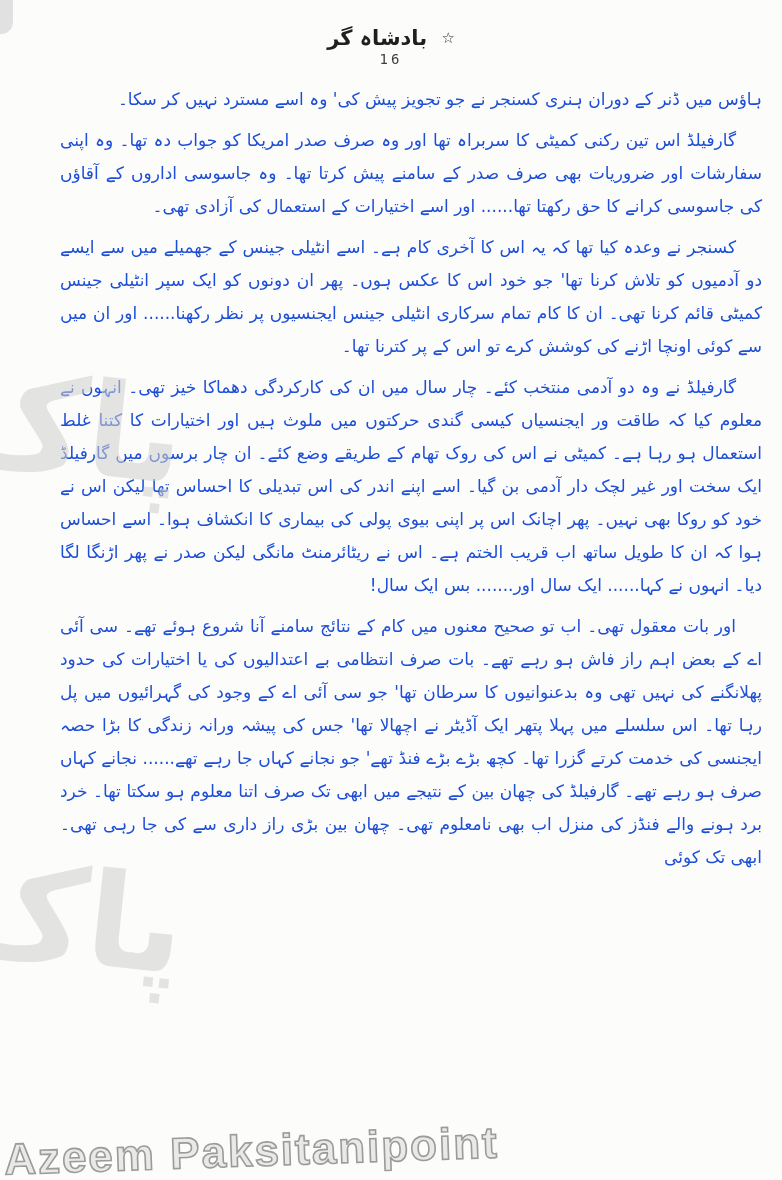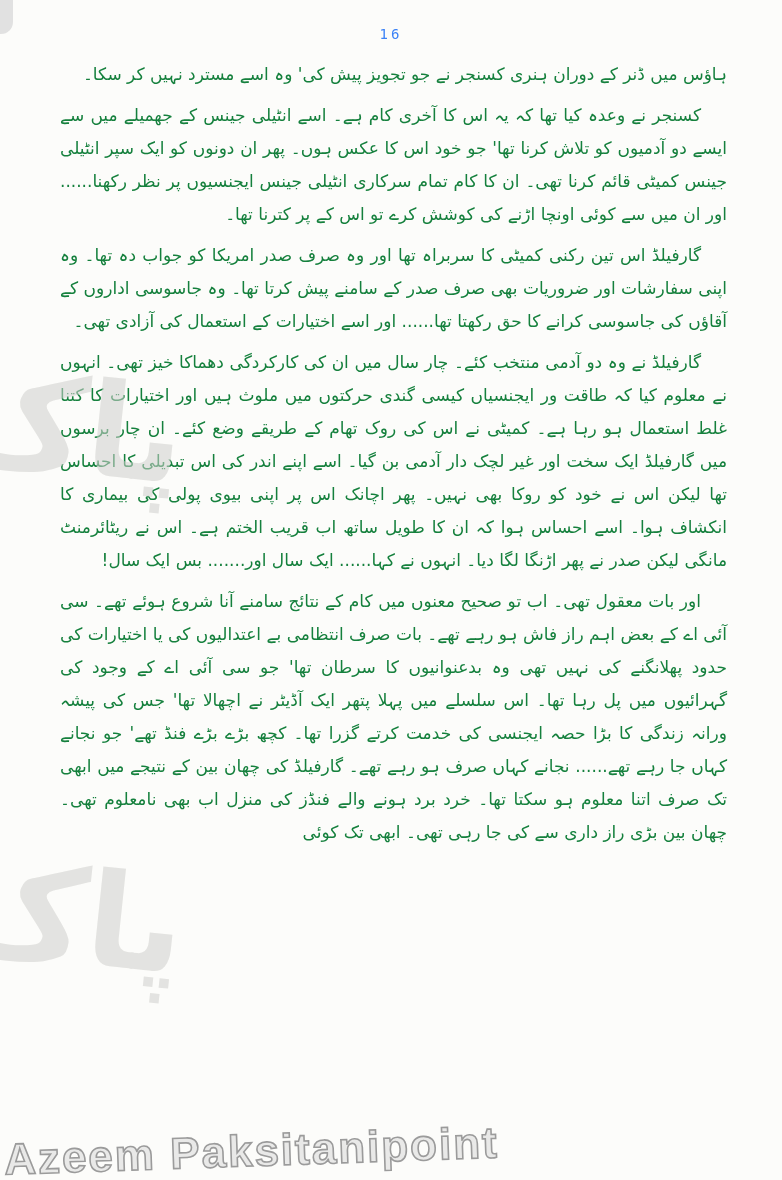--- a/index.html
+++ b/index.html
@@ -36,28 +36,28 @@
   .sw2 { top:852px; }
   
   .page-header {
     text-align:center;
     margin:26px 0 16px;
     color:#1f1f1f;
   }
   .title-row { font-size:21px; font-weight:bold; letter-spacing:1px; }
   .star { font-size:15px; font-weight:normal; margin-left:7px; position:relative; top:-2px; color:#333; }
   .pagenum {
-    font-size:14px; letter-spacing:3px; margin-top:1px; color:#3b82f6;
+    font-size:14px; letter-spacing:3px; margin-top:1px; color:#404040;
     font-family:"DejaVu Sans Mono", monospace;
   }
   
   .text-block {
     direction:rtl;
-    padding:0 55px 0 60px;
-    color:#15803d;
+    padding:0 20px 0 60px;
+    color:#1d4ed8;
     font-size:17px;
     line-height:33px;
     text-align:justify;
   }
   .text-block p { margin:0 0 8px; text-indent:26px; }
   .text-block p.continuation { text-indent:0; }
   .text-block p.spaced { }
   
   .bottom-watermark {
     position:absolute;
@@ -78,26 +78,30 @@
 <body>
 
 <div class="page">
 
   <div class="corner-smudge"></div>
 
   <div class="side-watermark sw1">پاک</div>
   <div class="side-watermark sw2">پاک</div>
 
   <header class="page-header">
+    <div class="title-row">
+      <span class="star">☆</span>
+      <span class="title">بادشاہ گر</span>
+    </div>
     <div class="pagenum">16</div>
   </header>
 
   <main class="text-block">
     <p class="continuation">ہاؤس میں ڈنر کے دوران ہنری کسنجر نے جو تجویز پیش کی' وہ اسے مسترد نہیں کر سکا۔</p>
+    <p>گارفیلڈ اس تین رکنی کمیٹی کا سربراہ تھا اور وہ صرف صدر امریکا کو جواب دہ تھا۔ وہ اپنی سفارشات اور ضروریات بھی صرف صدر کے سامنے پیش کرتا تھا۔ وہ جاسوسی اداروں کے آقاؤں کی جاسوسی کرانے کا حق رکھتا تھا...... اور اسے اختیارات کے استعمال کی آزادی تھی۔</p>
     <p>کسنجر نے وعدہ کیا تھا کہ یہ اس کا آخری کام ہے۔ اسے انٹیلی جینس کے جھمیلے میں سے ایسے دو آدمیوں کو تلاش کرنا تھا' جو خود اس کا عکس ہوں۔ پھر ان دونوں کو ایک سپر انٹیلی جینس کمیٹی قائم کرنا تھی۔ ان کا کام تمام سرکاری انٹیلی جینس ایجنسیوں پر نظر رکھنا...... اور ان میں سے کوئی اونچا اڑنے کی کوشش کرے تو اس کے پر کترنا تھا۔</p>
-    <p>گارفیلڈ اس تین رکنی کمیٹی کا سربراہ تھا اور وہ صرف صدر امریکا کو جواب دہ تھا۔ وہ اپنی سفارشات اور ضروریات بھی صرف صدر کے سامنے پیش کرتا تھا۔ وہ جاسوسی اداروں کے آقاؤں کی جاسوسی کرانے کا حق رکھتا تھا...... اور اسے اختیارات کے استعمال کی آزادی تھی۔</p>
     <p class="spaced">گارفیلڈ نے وہ دو آدمی منتخب کئے۔ چار سال میں ان کی کارکردگی دھماکا خیز تھی۔ انہوں نے معلوم کیا کہ طاقت ور ایجنسیاں کیسی گندی حرکتوں میں ملوث ہیں اور اختیارات کا کتنا غلط استعمال ہو رہا ہے۔ کمیٹی نے اس کی روک تھام کے طریقے وضع کئے۔ ان چار برسوں میں گارفیلڈ ایک سخت اور غیر لچک دار آدمی بن گیا۔ اسے اپنے اندر کی اس تبدیلی کا احساس تھا لیکن اس نے خود کو روکا بھی نہیں۔ پھر اچانک اس پر اپنی بیوی پولی کی بیماری کا انکشاف ہوا۔ اسے احساس ہوا کہ ان کا طویل ساتھ اب قریب الختم ہے۔ اس نے ریٹائرمنٹ مانگی لیکن صدر نے پھر اڑنگا لگا دیا۔ انہوں نے کہا...... ایک سال اور....... بس ایک سال!</p>
     <p class="spaced">اور بات معقول تھی۔ اب تو صحیح معنوں میں کام کے نتائج سامنے آنا شروع ہوئے تھے۔ سی آئی اے کے بعض اہم راز فاش ہو رہے تھے۔ بات صرف انتظامی بے اعتدالیوں کی یا اختیارات کی حدود پھلانگنے کی نہیں تھی وہ بدعنوانیوں کا سرطان تھا' جو سی آئی اے کے وجود کی گہرائیوں میں پل رہا تھا۔ اس سلسلے میں پہلا پتھر ایک آڈیٹر نے اچھالا تھا' جس کی پیشہ ورانہ زندگی کا بڑا حصہ ایجنسی کی خدمت کرتے گزرا تھا۔ کچھ بڑے بڑے فنڈ تھے' جو نجانے کہاں جا رہے تھے...... نجانے کہاں صرف ہو رہے تھے۔ گارفیلڈ کی چھان بین کے نتیجے میں ابھی تک صرف اتنا معلوم ہو سکتا تھا۔ خرد برد ہونے والے فنڈز کی منزل اب بھی نامعلوم تھی۔ چھان بین بڑی راز داری سے کی جا رہی تھی۔ ابھی تک کوئی</p>
   </main>
 
   <div class="bottom-watermark">Azeem Paksitanipoint</div>
 
 </div>
 
 </body></html>

